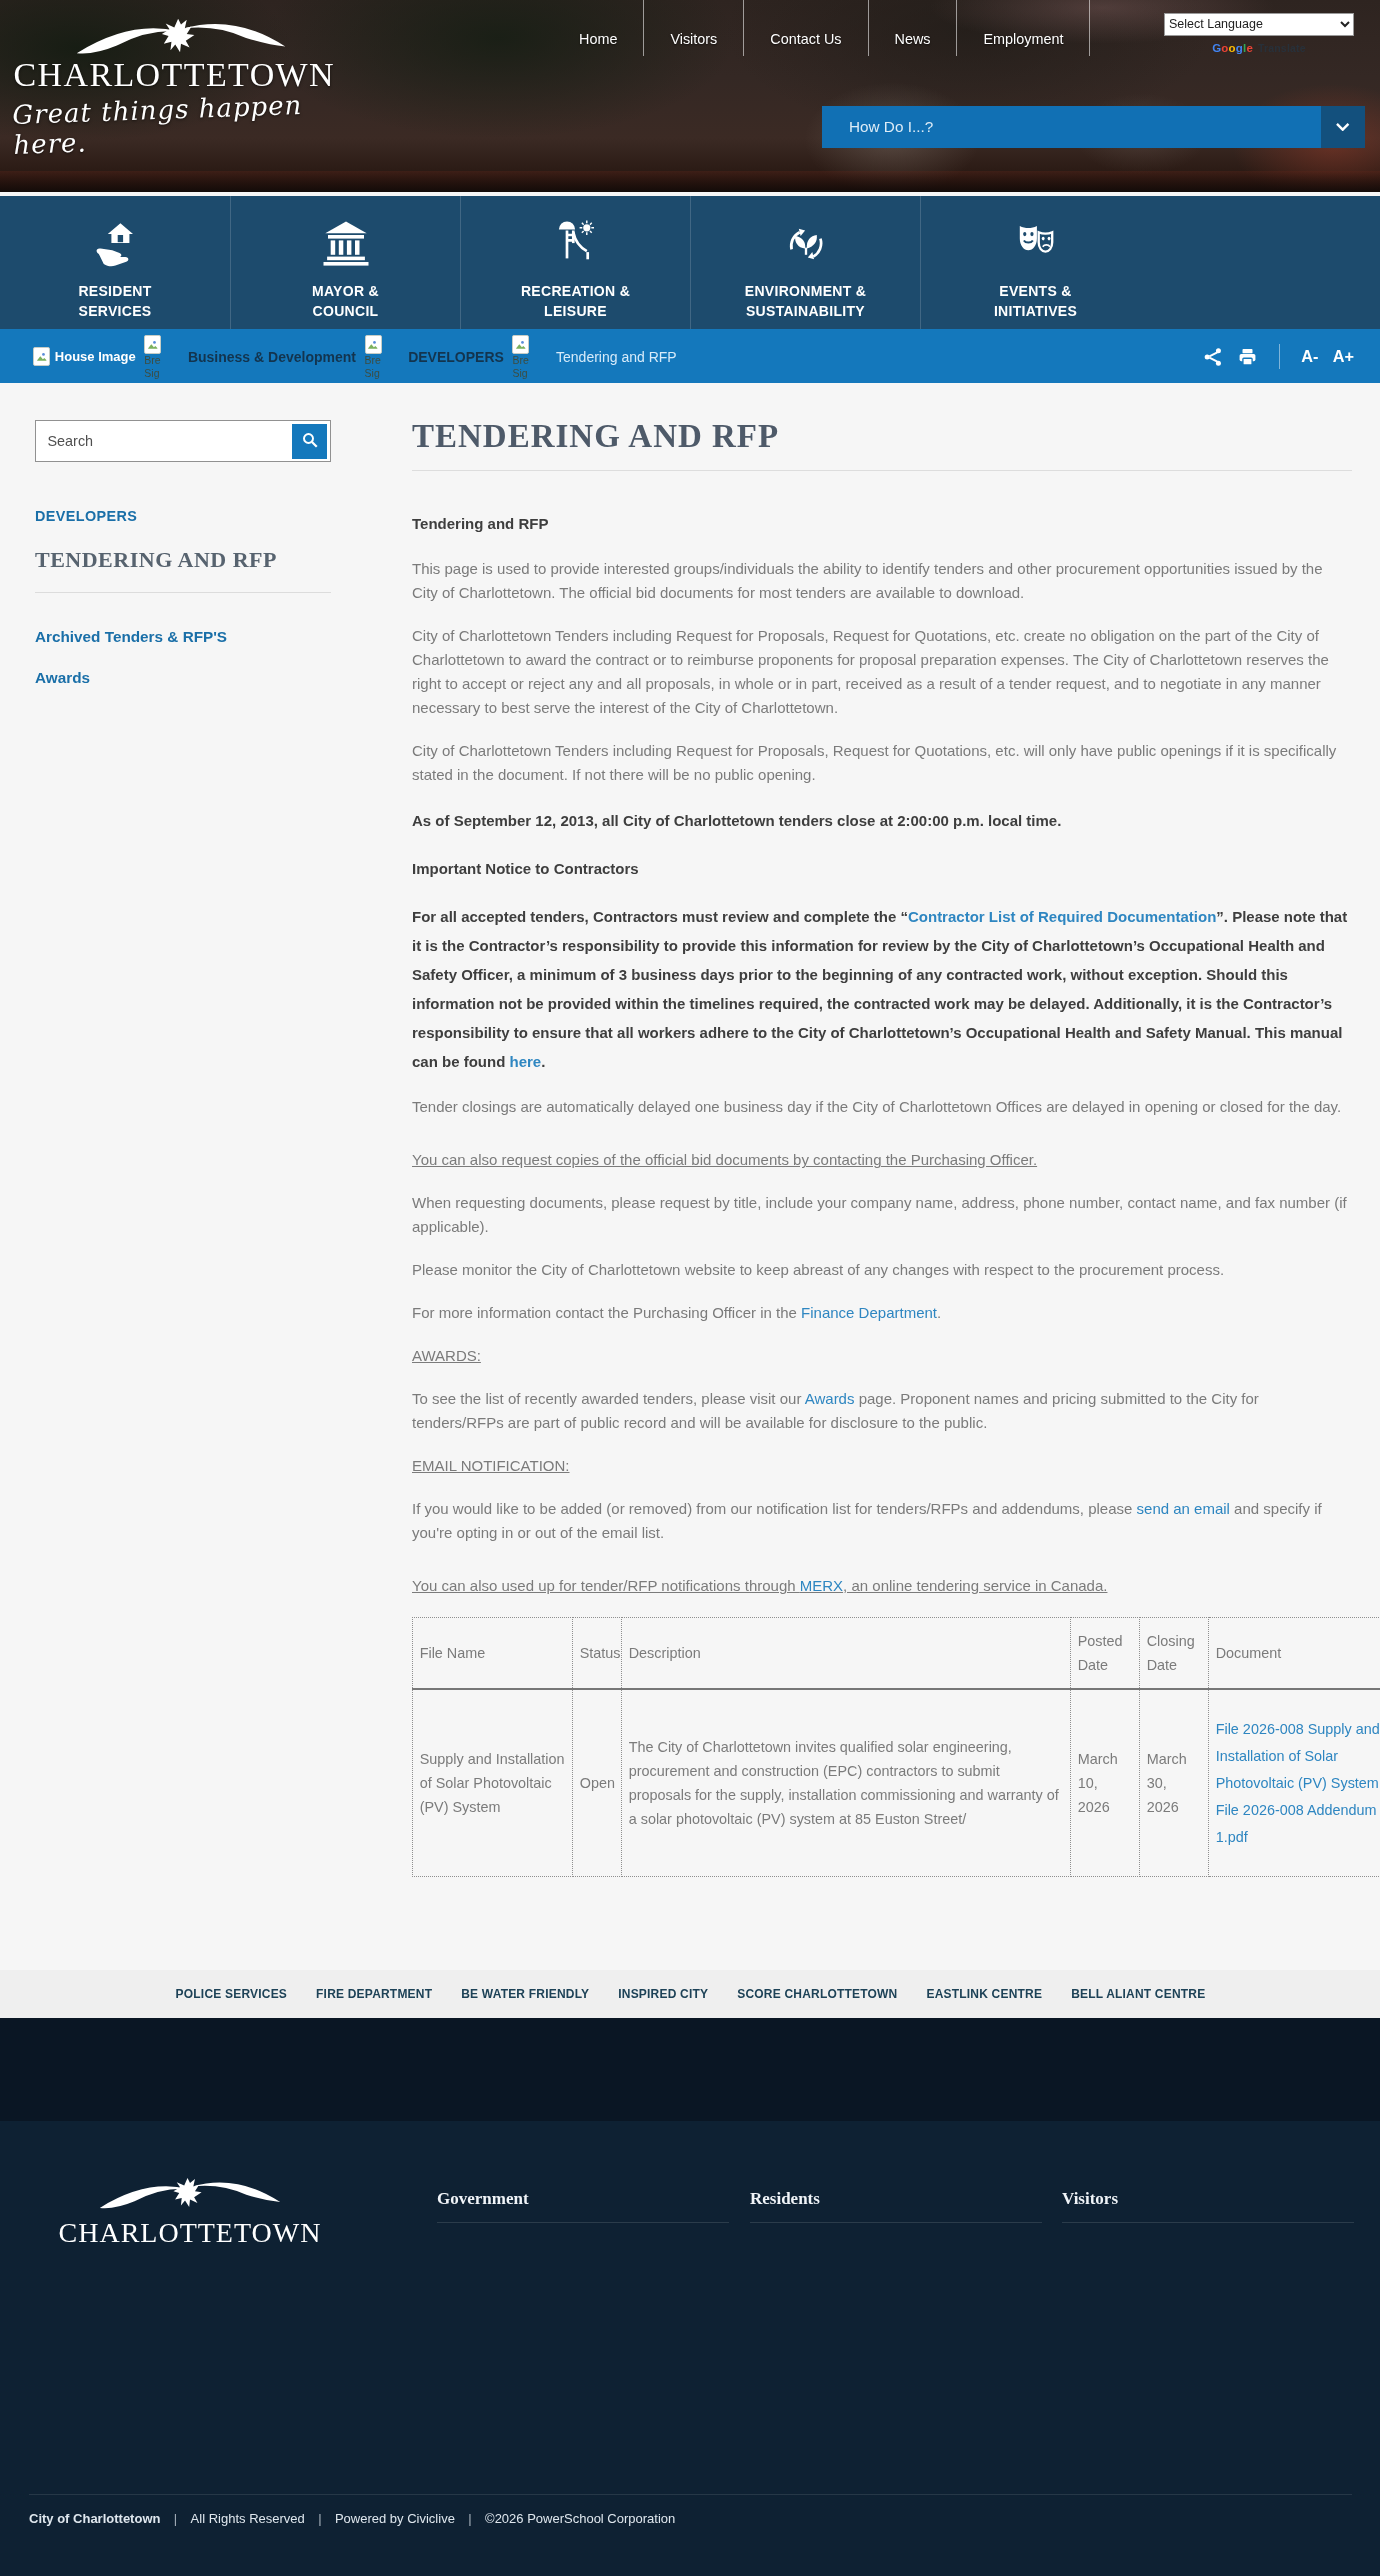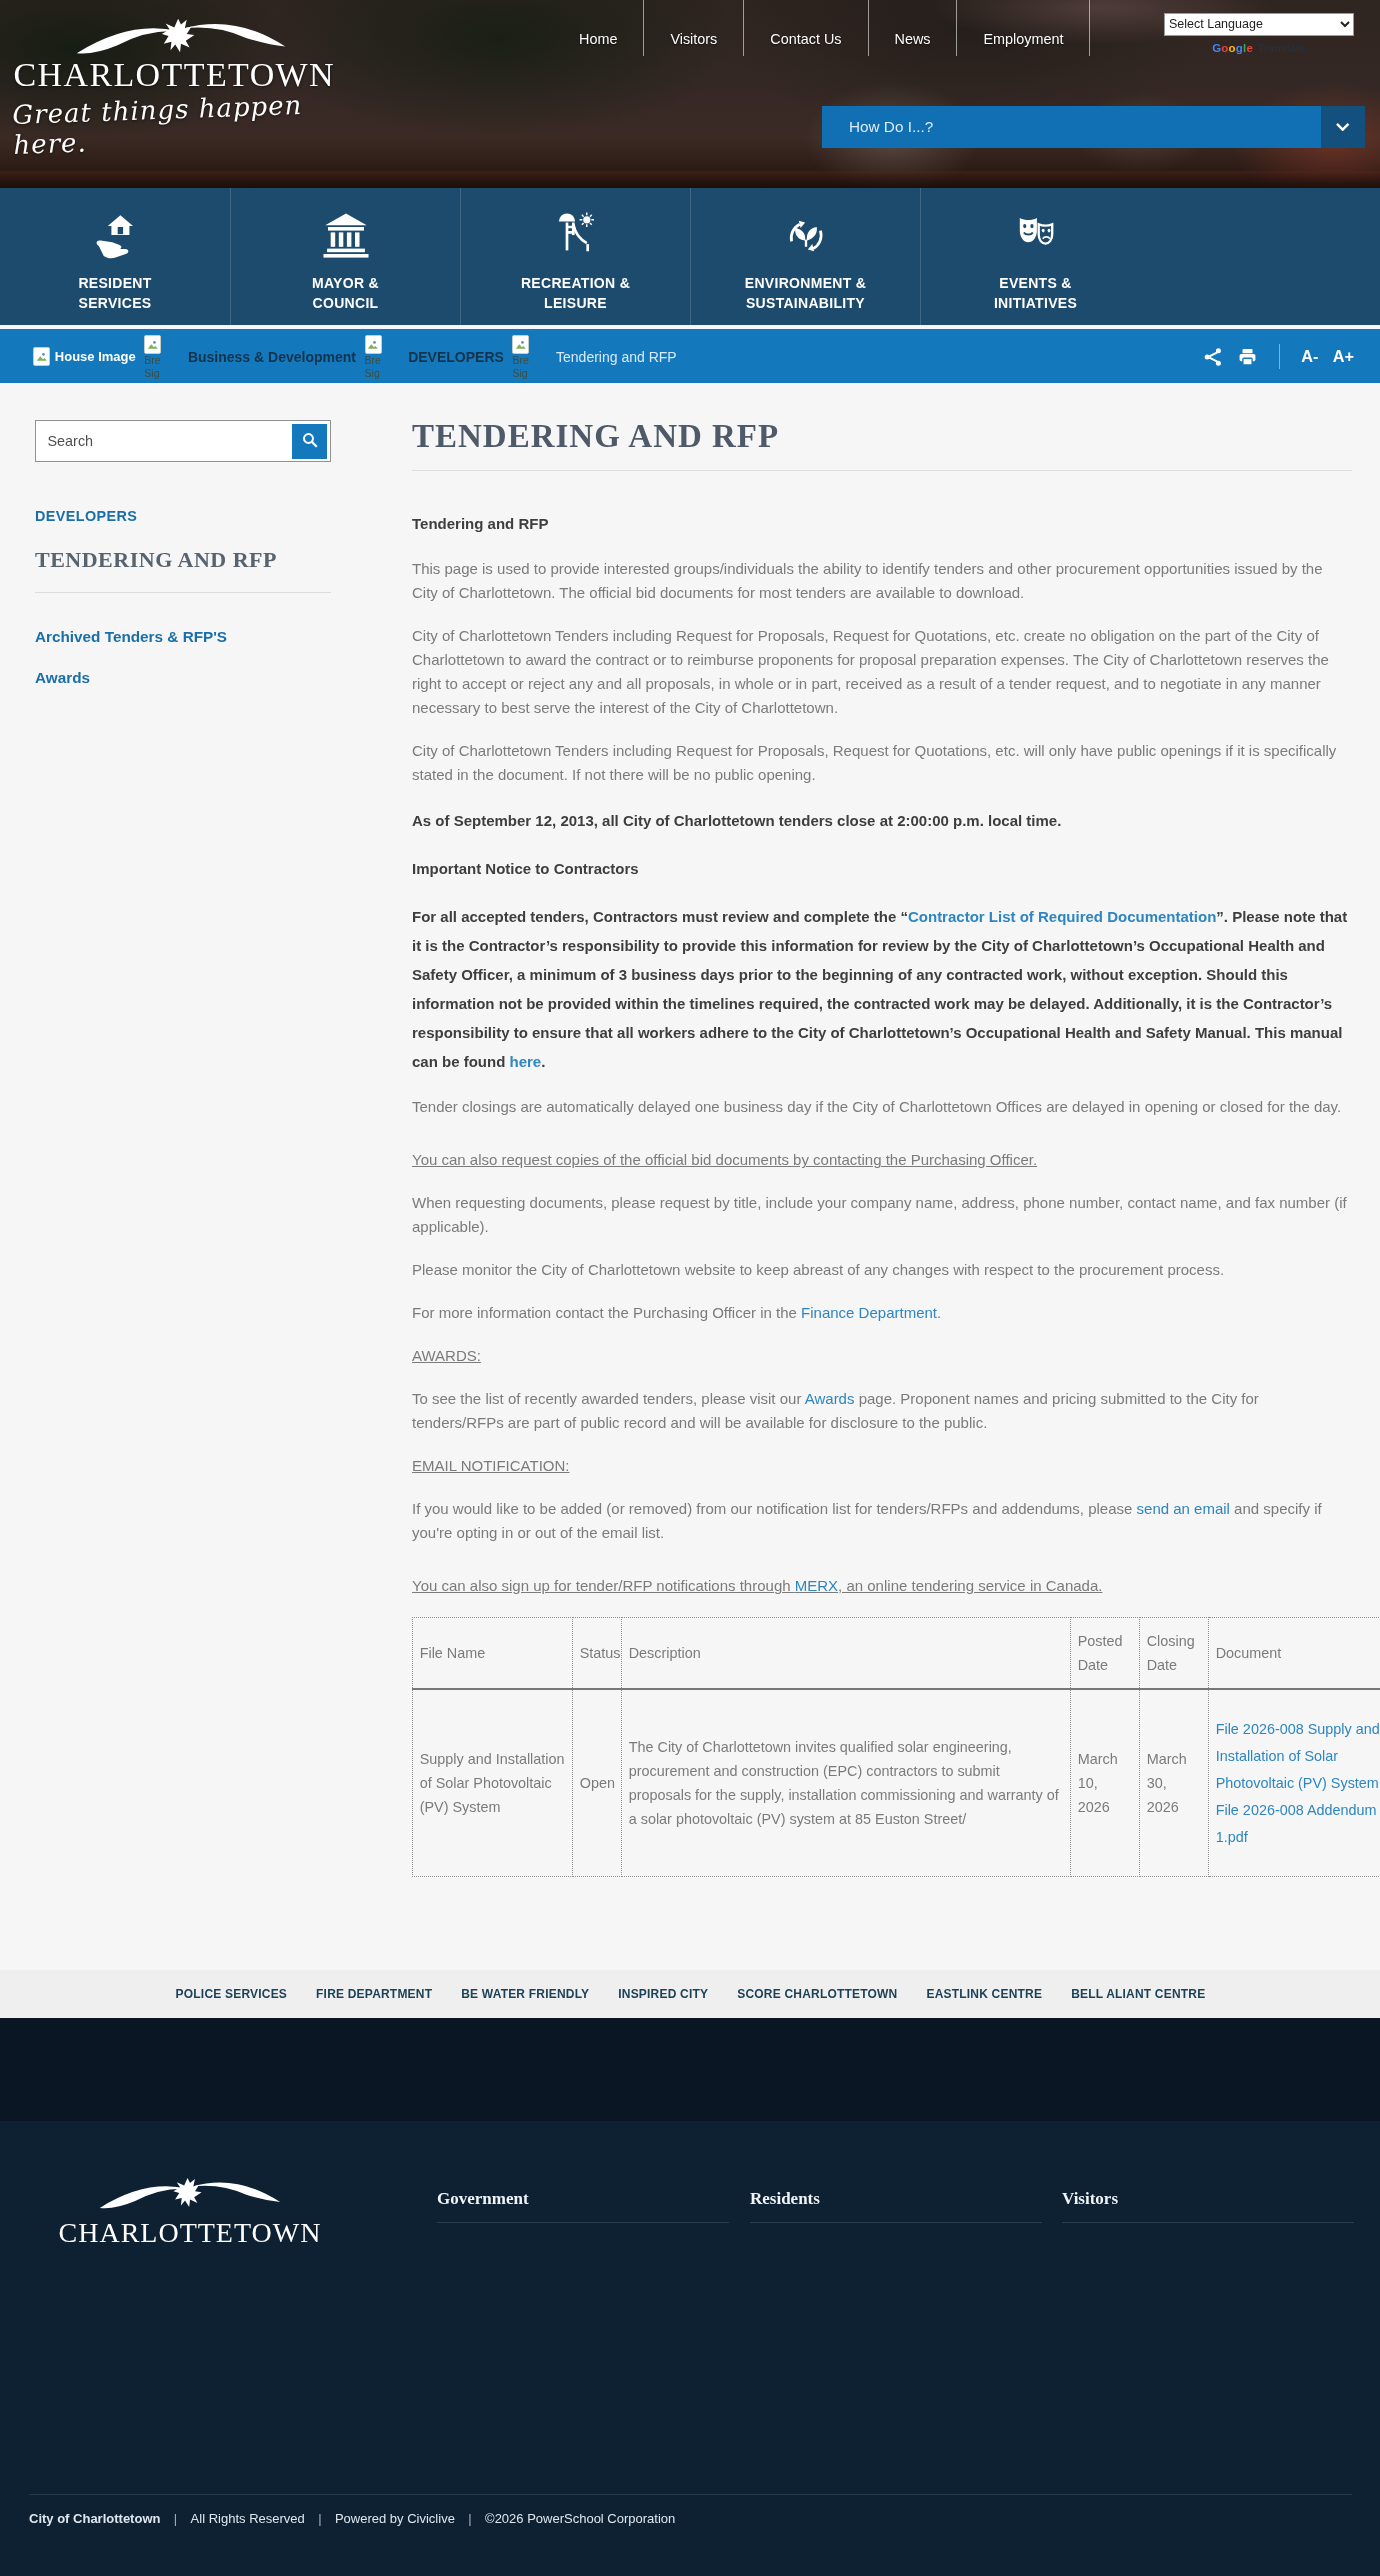--- a/index.html
+++ b/index.html
@@ -27,21 +27,21 @@
   .topnav a { display:flex; align-items:flex-end; padding:0 26px 8.6px; color:#fff; font-size:14.4px; text-decoration:none; border-right:1px solid rgba(255,255,255,.55); text-shadow:0 1px 1.9px rgba(0,0,0,.6); }
   .lang { position:absolute; right:27px; top:12.5px; width:190px; text-align:center; z-index:3; }
   .lang select { width:190px; height:23px; font-size:12.5px; border:1px solid #9a9a9a; background:#fff; color:#222; font-family:"Liberation Sans", sans-serif; }
   .gattr { margin-top:6.7px; font-size:11.5px; font-weight:bold; letter-spacing:0.2px; }
   .gl0{color:#4285F4}.gl1{color:#EA4335}.gl2{color:#FBBC05}.gl3{color:#4285F4}.gl4{color:#34A853}.gl5{color:#EA4335}
   .gtrans { color:#26323e; margin-left:4.8px; font-size:10.5px; opacity:.85; }
   .howdoi { position:absolute; left:822px; top:106px; width:543px; height:42px; background:#1170b4; color:#ddecf7; font-size:15.3px; line-height:42px; padding-left:27px; cursor:pointer; z-index:3; }
   .hd-btn { position:absolute; right:0; top:0; width:44px; height:42px; background:#13507d; display:flex; align-items:center; justify-content:center; }
 
   
-  .mainnav { position:absolute; top:188px; left:0; right:0; height:137px; background:#1d4b6d; display:flex; }
+  .mainnav { position:absolute; top:196px; left:0; right:0; height:137px; background:#1d4b6d; display:flex; }
   .mn-cell { width:230px; border-left:1px solid rgba(255,255,255,.16); display:flex; flex-direction:column; align-items:center; padding-top:19px; cursor:pointer; }
   .mn-cell:first-child { border-left:none; }
   .mn-icon { height:58px; display:flex; align-items:center; justify-content:center; }
   .mn-label { margin-top:7.7px; color:#fff; font-weight:bold; font-size:14px; line-height:20px; text-align:center; letter-spacing:0.3px; }
 
   
   .crumbbar { position:absolute; top:329px; left:0; right:0; height:55px; background:#1478bc; display:flex; align-items:center; padding:0 27px 0 33px; gap:8.6px; }
   .bimg { width:17px; height:19px; background:#fff; border:1px solid #c6cdc6; border-radius:1.9px; display:inline-flex; align-items:center; justify-content:center; flex:none; }
   .crumb-home { display:flex; align-items:center; gap:4.8px; color:#fff; font-weight:bold; font-size:13px; cursor:pointer; }
   .crumb-sep { width:35px; height:48px; overflow:hidden; display:flex; flex-direction:column; align-items:flex-start; font-size:10.5px; line-height:12.5px; color:#3d4d42; padding-top:2.9px; flex:none; }
@@ -336,21 +336,21 @@
           <p class="blk b-bold"><span>For all accepted tenders, Contractors must review and complete the “</span><a href="#">Contractor List of Required Documentation</a><span>”. Please note that it is the Contractor’s responsibility to provide this information for review by the City of Charlottetown’s Occupational Health and Safety Officer, a minimum of 3 business days prior to the beginning of any contracted work, without exception. Should this information not be provided within the timelines required, the contracted work may be delayed. Additionally, it is the Contractor’s responsibility to ensure that all workers adhere to the City of Charlottetown’s Occupational Health and Safety Manual. This manual can be found </span><a href="#">here</a><span>.</span></p>
           <p class="blk "><span>Tender closings are automatically delayed one business day if the City of Charlottetown Offices are delayed in opening or closed for the day.</span></p>
           <p class="blk gap-lg"><span>You can also request copies of the official bid documents by contacting the Purchasing Officer.</span></p>
           <p class="blk "><span>When requesting documents, please request by title, include your company name, address, phone number, contact name, and fax number (if applicable).</span></p>
           <p class="blk "><span>Please monitor the City of Charlottetown website to keep abreast of any changes with respect to the procurement process.</span></p>
           <p class="blk "><span>For more information contact the Purchasing Officer in the </span><a href="#">Finance Department</a><span>.</span></p>
           <p class="blk b-underline"><span>AWARDS:</span></p>
           <p class="blk "><span>To see the list of recently awarded tenders, please visit our </span><a href="#">Awards</a><span> page. Proponent names and pricing submitted to the City for tenders/RFPs are part of public record and will be available for disclosure to the public.</span></p>
           <p class="blk b-underline"><span>EMAIL NOTIFICATION:</span></p>
           <p class="blk "><span>If you would like to be added (or removed) from our notification list for tenders/RFPs and addendums, please </span><a href="#">send an email</a><span> and specify if you're opting in or out of the email list.</span></p>
-          <p class="blk gap-lg"><span>You can also sign up for tender/RFP notifications through </span><a href="#">MERX</a><span>, an online tendering service in Canada.</span></p>
+          <p class="blk gap-lg"><span>You can also used up for tender/RFP notifications through </span><a href="#">MERX</a><span>, an online tendering service in Canada.</span></p>
         </div>
 
       <div class="tbl-wrap">
         <table class="tenders">
           <colgroup>
               <col style="width:160px">
               <col style="width:49px">
               <col style="width:449px">
               <col style="width:69px">
               <col style="width:69px">

